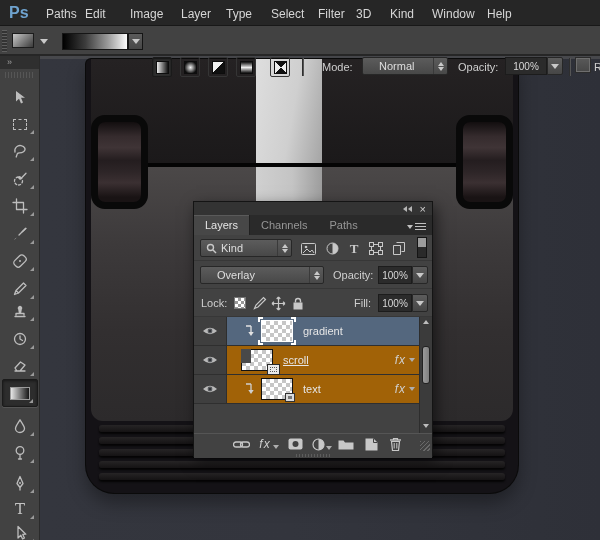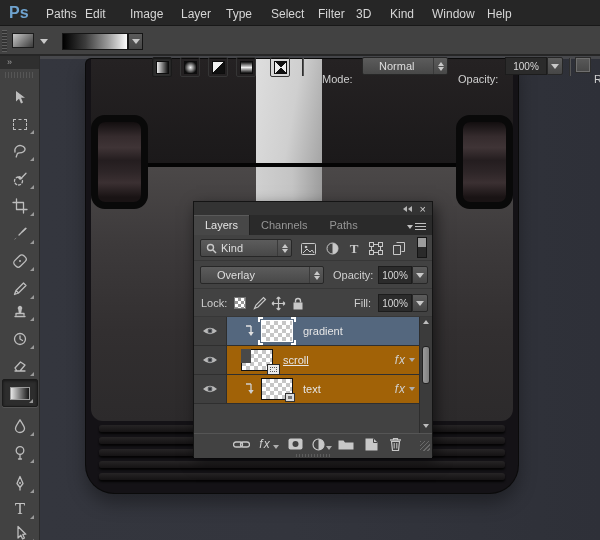--- a/index.html
+++ b/index.html
@@ -27,21 +27,21 @@
   .gtype { position:absolute; top:31px; width:20px; height:20px; border:1px solid #353535; border-radius:2px;
     display:flex; align-items:center; justify-content:center; background:transparent; }
   .gtype.sel { background:#2e2e2e; border:1px solid #1a1a1a; box-shadow:inset 0 1px 2px rgba(0,0,0,.6); }
   .gti { width:13px; height:13px; border:1px solid #0d0d0d; }
   .gti-linear   { background:linear-gradient(90deg,#ececec,#101010); }
   .gti-radial   { background:radial-gradient(circle at 50% 50%,#f2f2f2 0%,#0e0e0e 80%); }
   .gti-angle    { background:linear-gradient(135deg,#f2f2f2 0 50%,#101010 50%); }
   .gti-reflect  { background:linear-gradient(180deg,#0f0f0f 0%,#ededed 50%,#0f0f0f 100%); }
   .gti-diamond  { background:conic-gradient(from 45deg,#ededed 0 90deg,#101010 90deg 180deg,#ededed 180deg 270deg,#101010 270deg); }
   .obar-sep { position:absolute; top:32px; width:1px; height:18px; background:#2e2e2e; box-shadow:1px 0 0 #555; }
-  .obar-label { position:absolute; top:35px; font-size:11px; color:#cfcfcf;margin-top:12px; }
+  .obar-label { position:absolute; top:35px; font-size:11px; color:#cfcfcf; }
   .dropdown { position:absolute; height:18px; background:linear-gradient(180deg,#5c5c5c,#484848); border:1px solid #272727;
     border-radius:2px; color:#dedede; font-size:11px; display:flex; align-items:center; }
   .dropdown .dd-text { padding-left:16px; flex:1; }
   .stepper { width:14px; align-self:stretch; border-left:1px solid #3a3a3a; display:flex; flex-direction:column; align-items:center; justify-content:center; gap:1px; }
   .tri-up { width:0;height:0;border-left:3px solid transparent;border-right:3px solid transparent;border-bottom:4px solid #c9c9c9; }
   .tri-dn { width:0;height:0;border-left:3px solid transparent;border-right:3px solid transparent;border-top:4px solid #c9c9c9; }
   .valbox { position:absolute; height:18px; background:#2b2b2b; border:1px solid #1c1c1c; color:#d8d8d8; font-size:10px;
     display:flex; align-items:center; justify-content:center; }
   .valbtn { position:absolute; height:18px; width:16px; background:linear-gradient(180deg,#5c5c5c,#464646); border:1px solid #272727;
     display:flex; align-items:center; justify-content:center; border-radius:0 2px 2px 0; }

